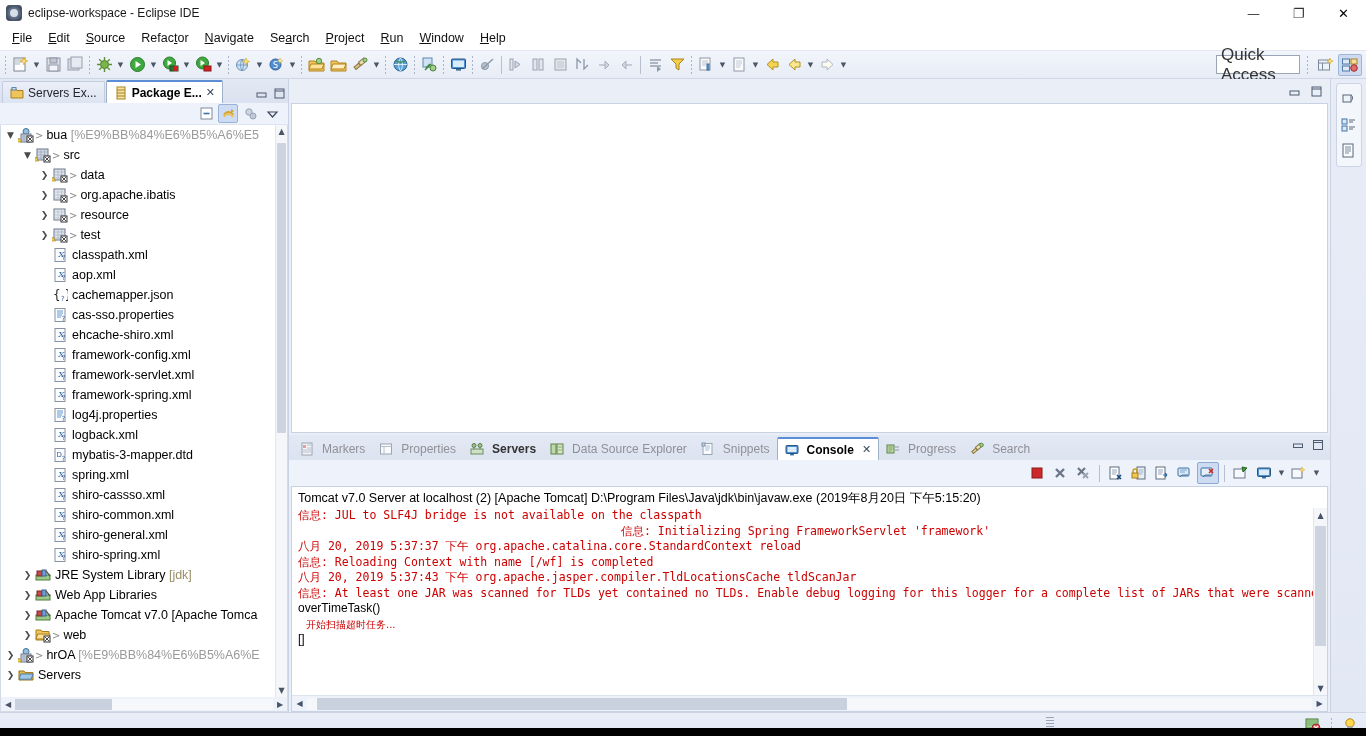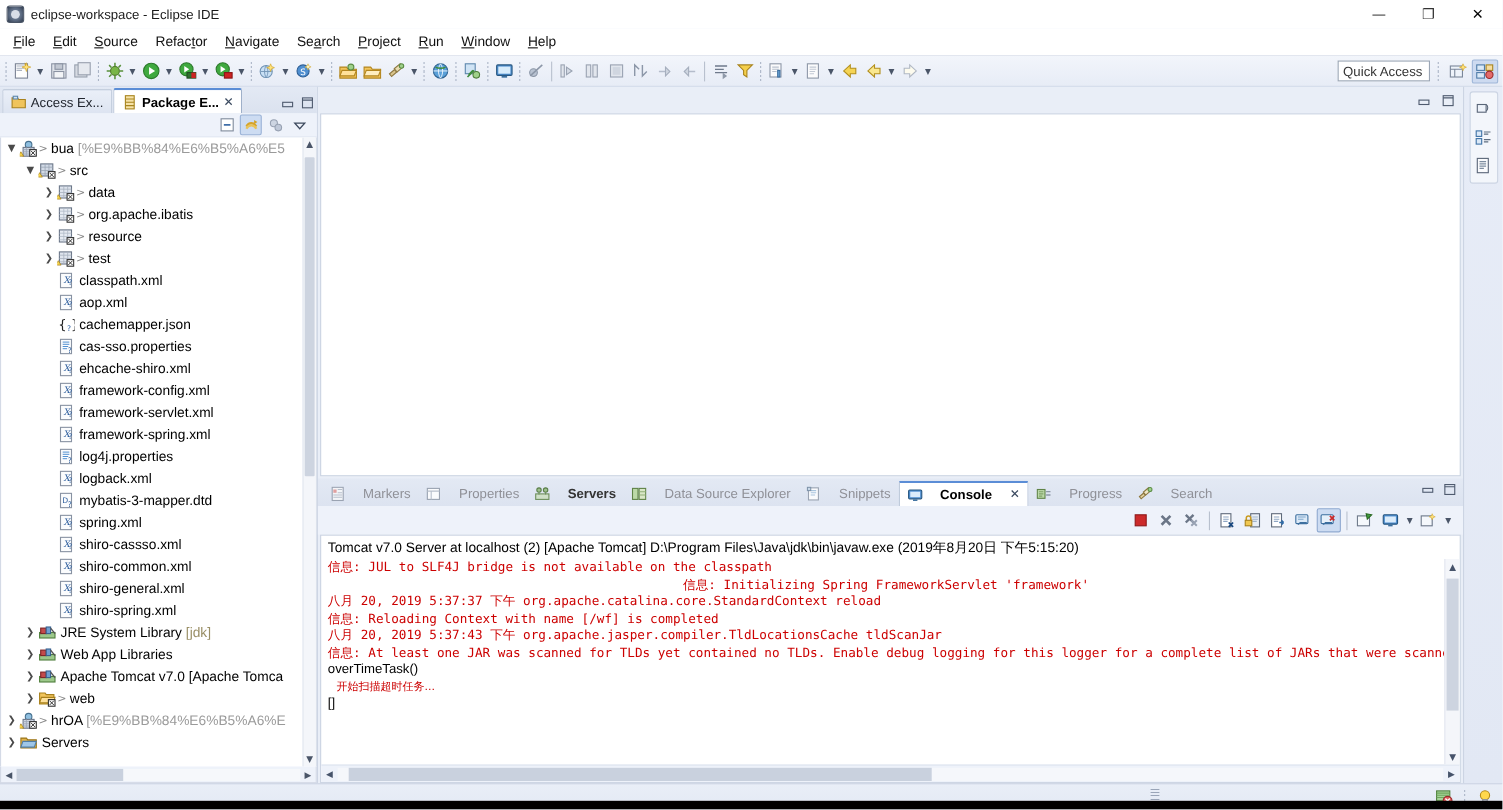--- a/index.html
+++ b/index.html
@@ -81,21 +81,21 @@
     margin: 0 0px; border-radius: 2px;
   }
   .tb-arrow {
     width: 11px; height: 22px; display:flex; align-items:center; justify-content:center;
     color:#4a5568; font-size:7px; font-family:"DejaVu Sans", sans-serif;
   }
   .quick-access {
     position: absolute; right: 66px; top: 4px;
     width: 84px; height: 19px;
     background: #ffffff; border: 1px solid #9aa5b5;
-    font-size: 12px; color:#333;
+    font-size: 17px; color:#333;
     display:flex; align-items:center; padding-left:4px;
   }
   .persp-btns { position:absolute; right:4px; top:3px; display:flex; align-items:center; }
   .persp-btn { width:24px; height:22px; display:flex; align-items:center; justify-content:center; }
   .persp-btn.active { background:#cddaf0; border:1px solid #9fb6d8; border-radius:2px; }
 
   
   .body {
     flex: 1 1 auto; display: flex; position: relative;
     background: #e9eef7;
@@ -197,21 +197,21 @@
   }
 
   
   .console-panel { flex:1 1 auto; display:flex; flex-direction:column; min-height:0; }
   .console-tabrow {
     height: 25px; display:flex; align-items:flex-end; gap:0px;
     background: linear-gradient(180deg,#e3e9f4 0%,#dce3f0 100%);
     padding-left: 4px; position:relative;
   }
   .ctab {
-    height:23px; display:flex; align-items:center; gap:16px;
+    height:23px; display:flex; align-items:center; gap:8px;
     padding: 0 7px; font-size:12px; color:#8f9097;
   }
   .ctab.bold { color:#333; font-weight:bold; }
   .ctab.active {
     background:#ffffff; color:#000; font-weight:bold;
     border:1px solid #9fb0c9; border-bottom:none; border-top:2px solid #5b8dd6;
     border-radius:2px 2px 0 0;
   }
   .ctab .closex { font-size:11px; color:#3b4a60; font-family:"DejaVu Sans", sans-serif; }
   .console-minmax { position:absolute; right:4px; top:2px; display:flex; gap:4px; }
@@ -556,21 +556,21 @@
 
   <div class="body">
 
     <div class="leftpane">
       <div class="tabrow">
         <div class="vtab">
           <svg width="14" height="14" viewBox="0 0 14 14">
             <path d="M1 3h5l1 1.5h6V12H1z" fill="#f0c45c" stroke="#a8811c"></path>
             <rect x="2" y="1.5" width="4" height="2.5" fill="#cfe2f5" stroke="#5d87ad"></rect>
           </svg>
-          <span>Access Ex...</span>
+          <span>Servers Ex...</span>
         </div>
         <div class="vtab active">
           <svg width="14" height="14" viewBox="0 0 14 14">
             <rect x="3" y="1" width="8" height="12" fill="#f6e2a8" stroke="#a8851f"></rect>
             <path d="M3 4h8M3 7h8M3 10h8" stroke="#a8851f"></path>
           </svg>
           <span>Package E...</span>
           <span class="closex">✕</span>
         </div>
         <div class="tabrow-spacer"></div>

